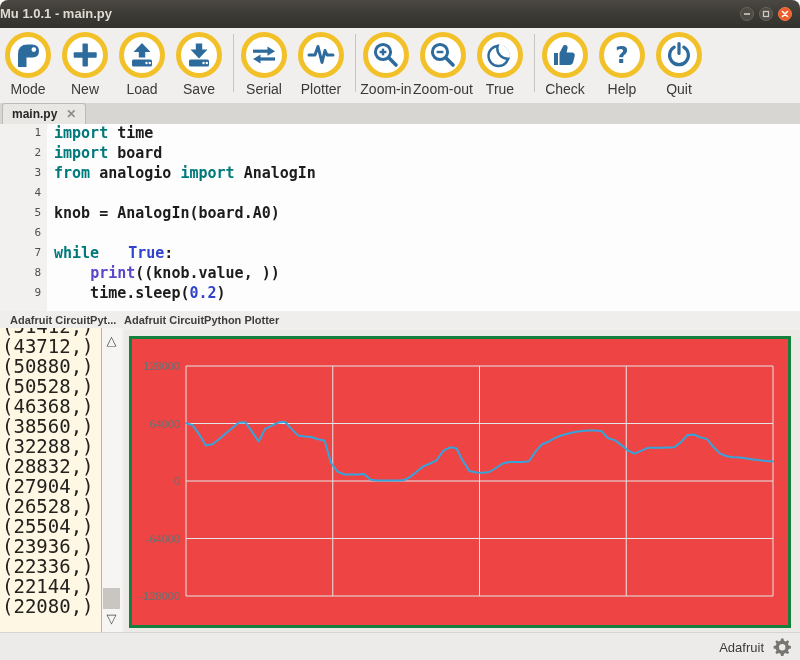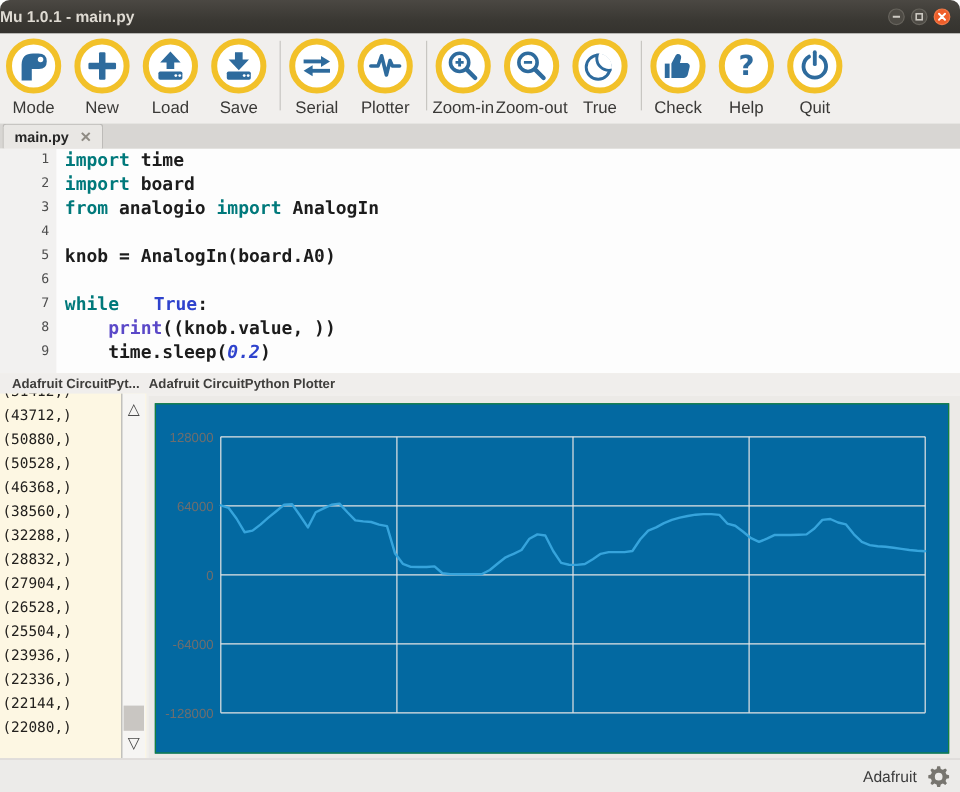--- a/index.html
+++ b/index.html
@@ -30,38 +30,38 @@
   .tab { position:absolute; left:2px; top:0; height:21px; background:#e9e7e4; border:1px solid #bdbbb8;
     border-bottom:none; border-radius:3px 3px 0 0; display:flex; align-items:center; padding:0 9px;justify-content:center; }
   .tab .tlab { font-size:12px; color:#262626; font-weight:bold; }
   .tab .tclose { margin-left:9px; color:#8f8b84; font-size:12px; font-weight:bold; }
 
   .editor { position:absolute; left:0; top:124px; width:800px; height:187px; background:#fdfdfd; display:flex; overflow:hidden; }
   .gutter { width:47px; background:#f2f1f0; padding:0 6px 0 0; margin-top:-1px; text-align:right;
     font-family:"DejaVu Sans Mono", monospace; font-size:11px; color:#4e4e4e; line-height:20px; }
   .codearea { flex:1; padding:0 0 0 7px; margin-top:-1px; font-family:"DejaVu Sans Mono", monospace;
     font-size:15px; font-weight:bold; line-height:20px; color:#1c1c1c; white-space:pre; }
-  .kw { color:#00797b; } .bi { color:#2f43cd;margin-left:20px; } .fn { color:#5a48c8; } .num { color:#2f43cd;font-style:italic; }
+  .kw { color:#00797b; } .bi { color:#2f43cd;margin-left:20px; } .fn { color:#5a48c8; } .num { color:#2f43cd; }
 
   .dockheaders { position:absolute; left:0; top:311px; width:800px; height:17px; background:#f0eeec; }
   .dh1 { position:absolute; left:10px; top:3px; font-size:11px; font-weight:bold; color:#3f3e3c; white-space:nowrap; }
   .dh2 { position:absolute; left:124px; top:3px; font-size:11px; font-weight:bold; color:#3f3e3c; white-space:nowrap; }
 
   .serialpane { position:absolute; left:0; top:328px; width:122px; height:304px; background:#fdf7e3; overflow:hidden; }
   .serialtext { position:absolute; left:2px; top:-11.6px; font-family:"DejaVu Sans Mono", monospace;
-    font-size:12px; color:#23211e; line-height:20px; white-space:pre; }
+    font-size:19px; color:#23211e; line-height:20px; white-space:pre; }
   .vscroll { position:absolute; left:101px; top:328px; width:20px; height:304px; background:#f6f5f3;
     border-left:1px solid #b5b3b0; }
   .sarrow { position:absolute; left:0; width:19px; text-align:center; font-size:13px; color:#4a4a4a; }
   .sarrow.up { top:5px; } .sarrow.down { bottom:6px; }
   .sthumb { position:absolute; left:1px; width:17px; height:21px; top:260px; background:#c9c6c2; }
 
   .plotterpane { position:absolute; left:124px; top:330px; width:676px; height:302px; background:#eceae7; }
-  .chartpanel { position:absolute; left:5px; top:6px; width:662px; height:292px; background:#0369a1;
-    border:1px solid #15803d; }
+  .chartpanel { position:absolute; left:5px; top:6px; width:662px; height:292px; background:#ef4444;
+    border:3px solid #15803d; }
 
   .statusbar { position:absolute; left:0; top:632px; width:800px; height:28px; background:#ecebe9;
     border-top:1px solid #d7d5d2; }
   .statusbar .slabel { position:absolute; right:36px; top:7px; font-size:13px; color:#3b3b3b; }
   .statusbar svg { position:absolute; right:7px; top:4px; }
 </style>
 </head>
 <body>
 
 <div id="window">

